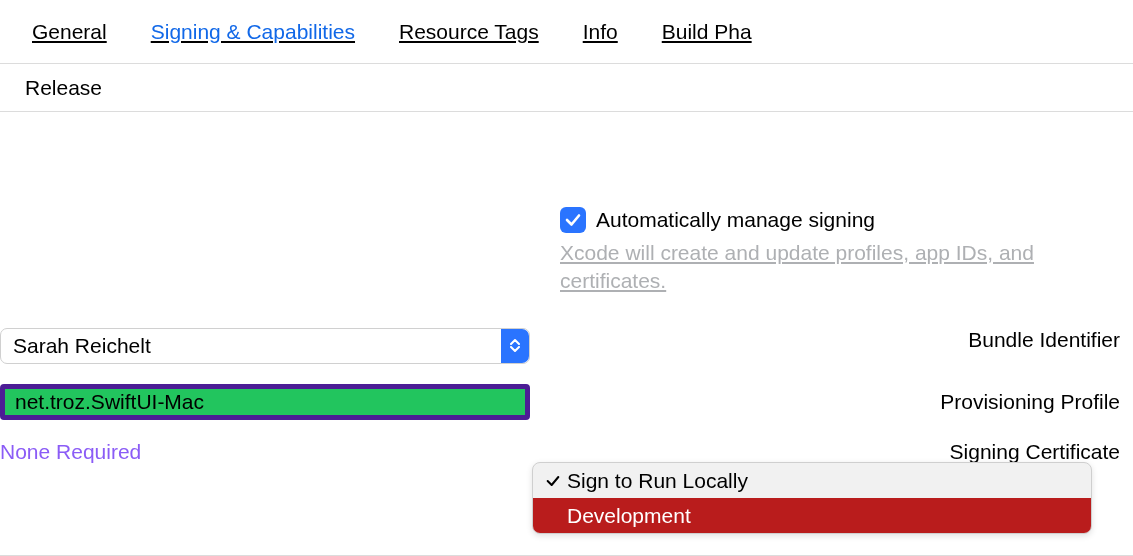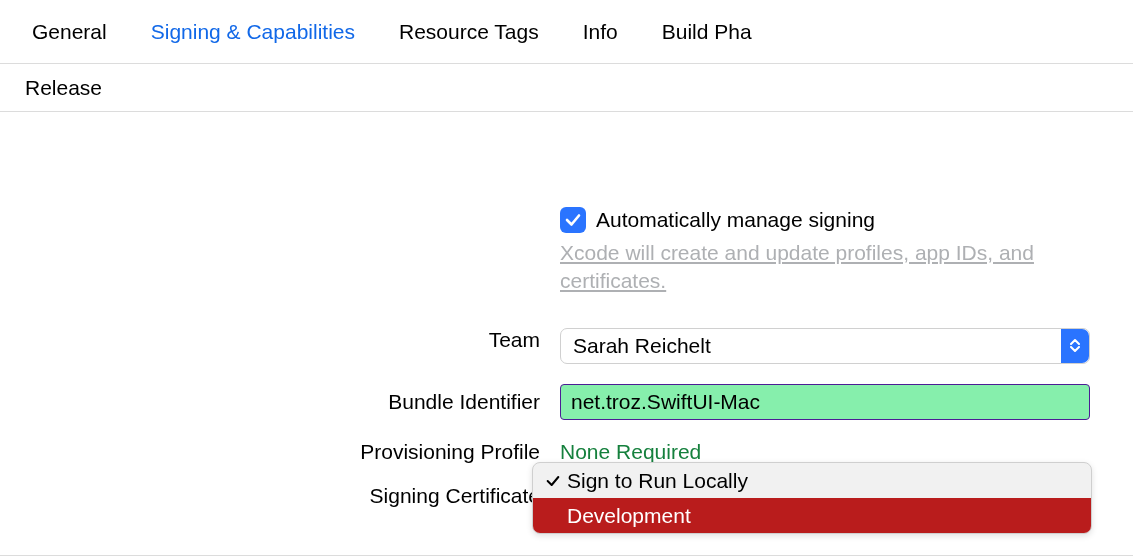--- a/index.html
+++ b/index.html
@@ -13,20 +13,21 @@
     overflow: hidden;
   }
 
   
   .tabrow {
     height: 64px;
     border-bottom: 1px solid #dcdcdc;
     display: flex;
     align-items: center;
     padding: 0 10px;
+    text-decoration: underline;
   }
   .tab {
     padding: 0 22px;
     height: 100%;
     display: flex;
     align-items: center;
     color: #000;
     white-space: nowrap;
     outline: none;
   }
@@ -118,29 +119,29 @@
     flex-direction: column;
     align-items: center;
     justify-content: center;
     gap: 1px;
   }
   .popup-caps svg { width: 10px; height: 6px; display:block; }
 
   .tfield {
     width: 530px;
     height: 36px;
-    border: 1px solid #4c1d95;
+    border: 5px solid #4c1d95;
     border-radius: 4px;
     padding: 0 10px;
     font: inherit;
     outline: none;
-    background: #86efac;
-  }
-
-  .static-val { color: #15803d; }
+    background: #22c55e;
+  }
+
+  .static-val { color: #8b5cf6; }
 
   
   .menu {
     position: absolute;
     left: 532px;
     top: 462px;
     width: 560px;
     border: 1px solid #cfcfcf;
     border-radius: 8px;
     background: #f1f1f1;
@@ -198,21 +199,20 @@
         <span class="checkbox" tabindex="0">
           <svg viewBox="0 0 24 24">
             <path d="M4 12 L10 18 L20 6" fill="none" stroke="#fff" stroke-width="3.5" stroke-linecap="round" stroke-linejoin="round"></path>
           </svg>
         </span>
         <span>Automatically manage signing</span>
       </div>
       <div class="checkhelp">Xcode will create and update profiles, app IDs, and certificates.</div>
     </div>
 
-    <div class="flabel">Team</div>
     <div class="fval">
       <div class="popup" tabindex="0">
         <span>Sarah Reichelt</span>
         <span class="popup-caps">
           <svg viewBox="0 0 10 6">
               <path d="M1 5 L5 1 L9 5" fill="none" stroke="#fff" stroke-width="2" stroke-linecap="round" stroke-linejoin="round"></path>
             </svg>
           <svg viewBox="0 0 10 6">
               <path d="M1 1 L5 5 L9 1" fill="none" stroke="#fff" stroke-width="2" stroke-linecap="round" stroke-linejoin="round"></path>
             </svg>

